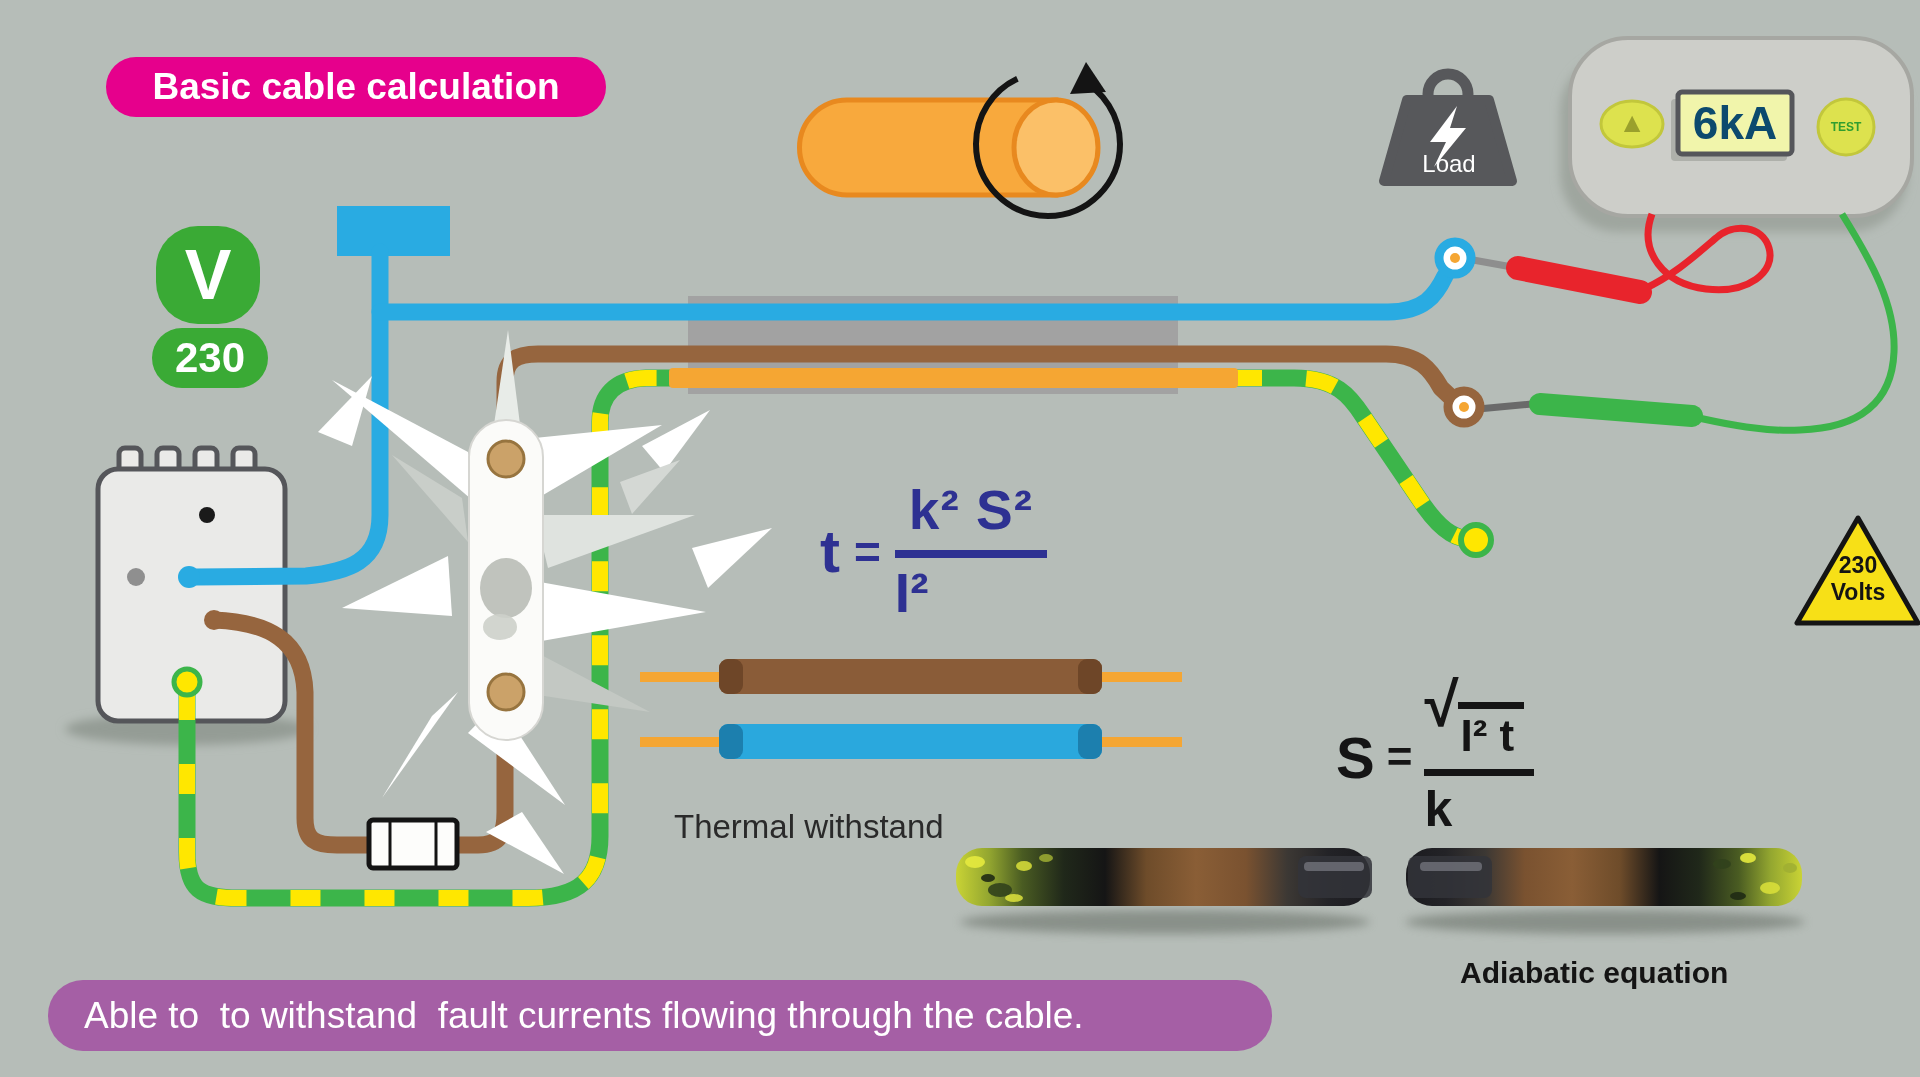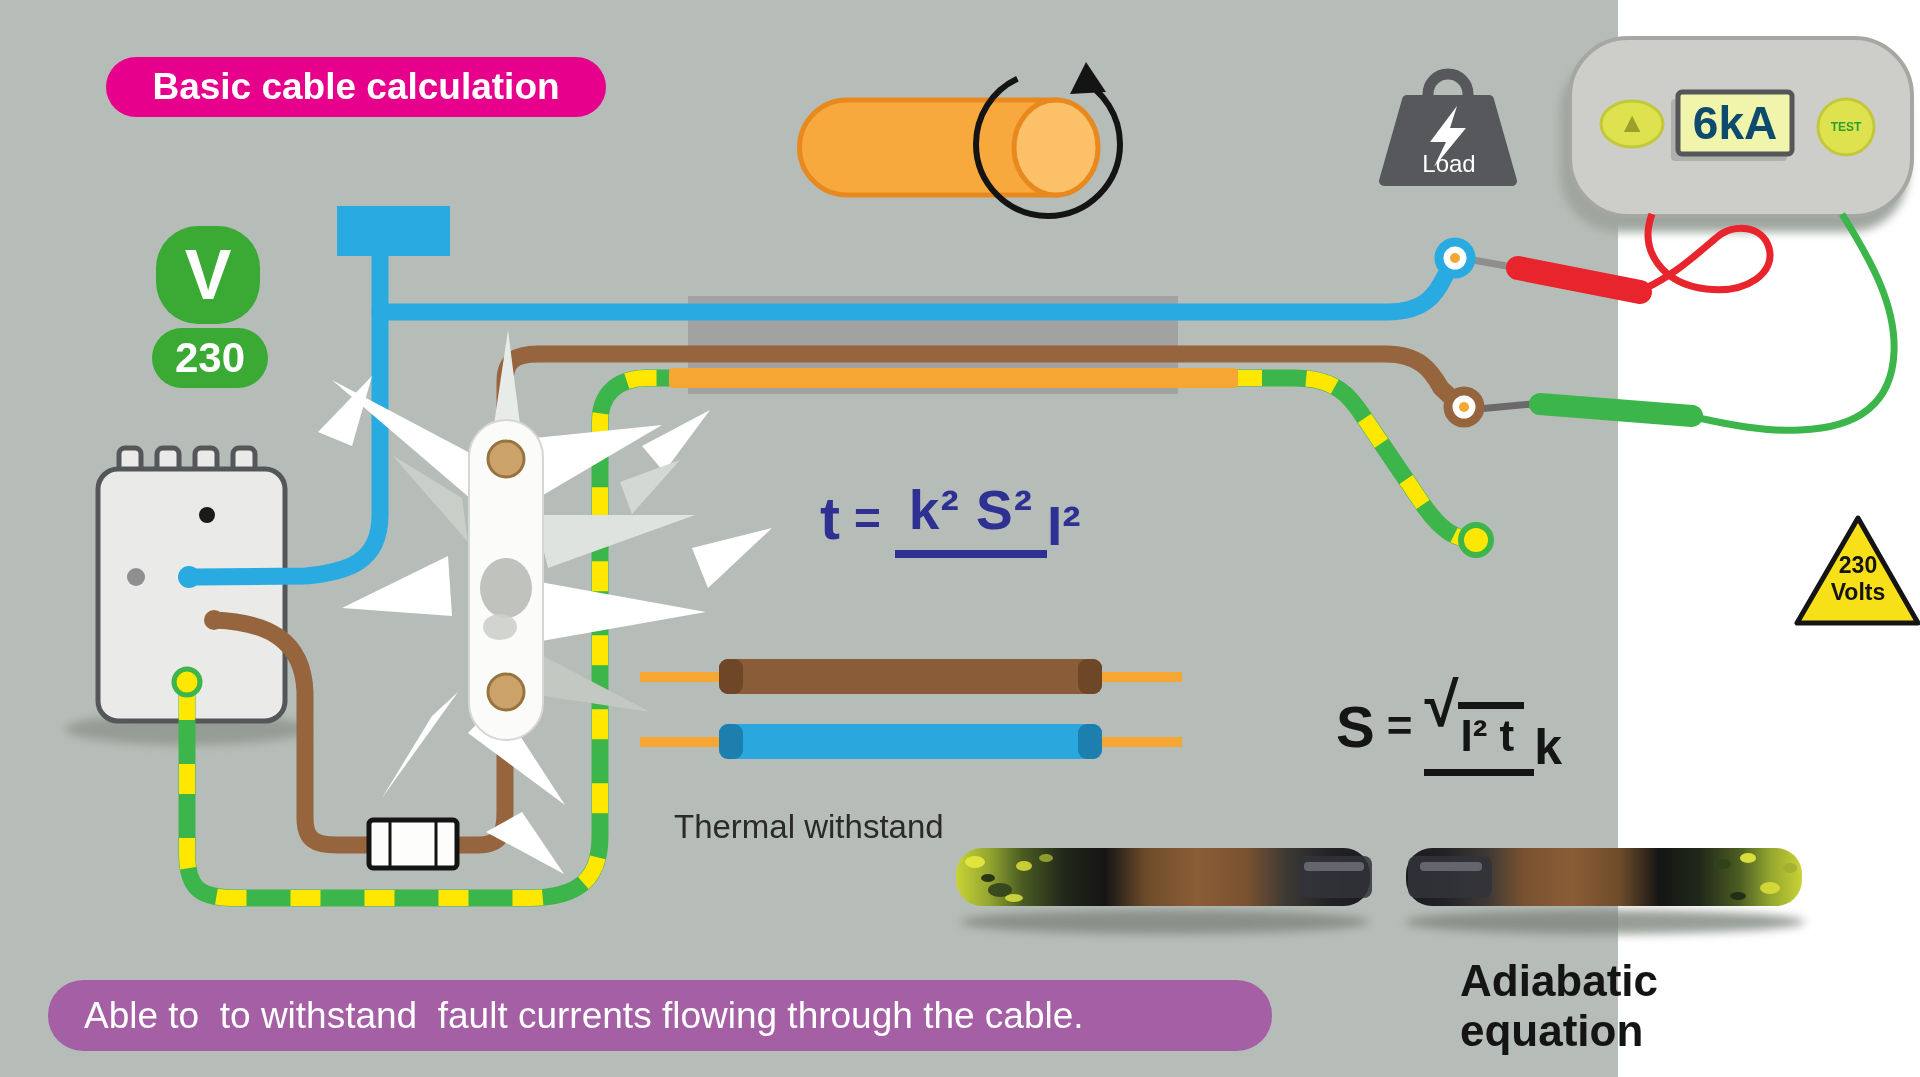--- a/index.html
+++ b/index.html
@@ -1,48 +1,48 @@
 <!DOCTYPE html>
 <html style="--background: #b6bdb8; --title_magenta: #e6008c; --banner_purple: #a55fa5; --badge_green: #3aaa35; --wire_blue: #29abe2; --wire_brown: #96653e; --earth_green: #3cb54a; --earth_yellow: #ffe700; --copper_orange: #f5a633; --formula_blue: #2e3192; --warning_yellow: #f7e017; --metal_gray: #57585b;"><head>
 <meta charset="utf-8">
 <style>
   html,body{margin:0;padding:0}
   body{width:1920px;height:1077px;overflow:hidden;font-family:"Liberation Sans",sans-serif}
-  .stage{position:relative;width:1618px;height:1077px;background:var(--background,#b6bdb8)}
+  .stage{position:relative;width:1920px;height:1077px;background:var(--background,#b6bdb8)}
   .art{position:absolute;left:0;top:0}
   .ov{position:absolute}
   .title-badge{left:106px;top:57px;width:500px;height:60px;border-radius:30px;background:var(--title_magenta,#e6008c);
     color:#fff;font-size:37px;font-weight:bold;display:flex;align-items:center;justify-content:center}
   .v-circle{left:156px;top:226px;width:104px;height:98px;border-radius:42px;background:var(--badge_green,#3aaa35);
     color:#fff;font-size:70px;font-weight:bold;display:flex;align-items:center;justify-content:center}
   .v-pill{left:152px;top:328px;width:116px;height:60px;border-radius:30px;background:var(--badge_green,#3aaa35);
     color:#fff;font-size:42px;font-weight:bold;display:flex;align-items:center;justify-content:center}
   .load-label{left:1386px;top:150px;width:126px;text-align:center;color:#fff;font-size:24px}
   .display-text{left:1678px;top:93px;width:114px;height:60px;font-size:46px;font-weight:bold;color:#0c4a6e;
     display:flex;align-items:center;justify-content:center}
   .up-glyph{left:1601px;top:101px;width:62px;height:44px;color:#9aa02c;font-size:28px;
     display:flex;align-items:center;justify-content:center}
   .test-label{left:1818px;top:100px;width:56px;height:54px;color:#2f9e2f;font-size:12px;font-weight:bold;
     display:flex;align-items:center;justify-content:center}
   .warning-text{left:1806px;top:552px;width:104px;text-align:center;color:#141414;font-size:23px;font-weight:bold;line-height:27px}
   .formula-t{left:820px;top:478px;display:flex;align-items:center;color:var(--formula_blue,#2e3192);font-weight:bold}
   .ft-lhs{font-size:60px}
   .ft-eq{font-size:46px;margin:0 14px}
-  .frac{display:flex;flex-direction:row;align-items:flex-end}
+  .frac{display:flex;flex-direction:column;align-items:flex-start}
   .ft-num{font-size:55px;padding:0 14px 8px;border-bottom:8px solid currentColor;letter-spacing:1px}
-  .ft-den{font-size:55px;padding-top:13px}
+  .ft-den{font-size:55px;padding-top:3px}
   .thermal-label{left:674px;top:808px;font-size:33px;color:#2a2a2a}
   .formula-s{left:1336px;top:676px;display:flex;align-items:center;color:#151515;font-weight:bold}
   .fs-lhs{font-size:58px}
   .fs-eq{font-size:44px;margin:0 12px}
   .fs-num{display:flex;align-items:flex-start;border-bottom:7px solid currentColor;padding:0 10px 8px 0}
   .fs-radical{font-size:62px;line-height:0.95}
   .fs-radicand{font-size:44px;border-top:7px solid currentColor;margin-top:26px;padding:2px 10px 0 2px}
   .fs-den{font-size:50px;padding-top:4px}
-  .adiabatic-label{left:1460px;top:956px;font-size:44px;font-weight:bold;color:#141414}
+  .adiabatic-label{left:1460px;top:956px;font-size:30px;font-weight:bold;color:#141414}
   .banner{left:48px;top:980px;width:1224px;height:71px;border-radius:35px;background:var(--banner_purple,#a55fa5);
     color:#fff;font-size:37px;display:flex;align-items:center;padding-left:36px;box-sizing:border-box;white-space:pre}
 </style>
 </head>
 <body>
 
 <div class="stage">
 
 <svg class="art" width="1920" height="1077" viewBox="0 0 1920 1077">
   <defs>

